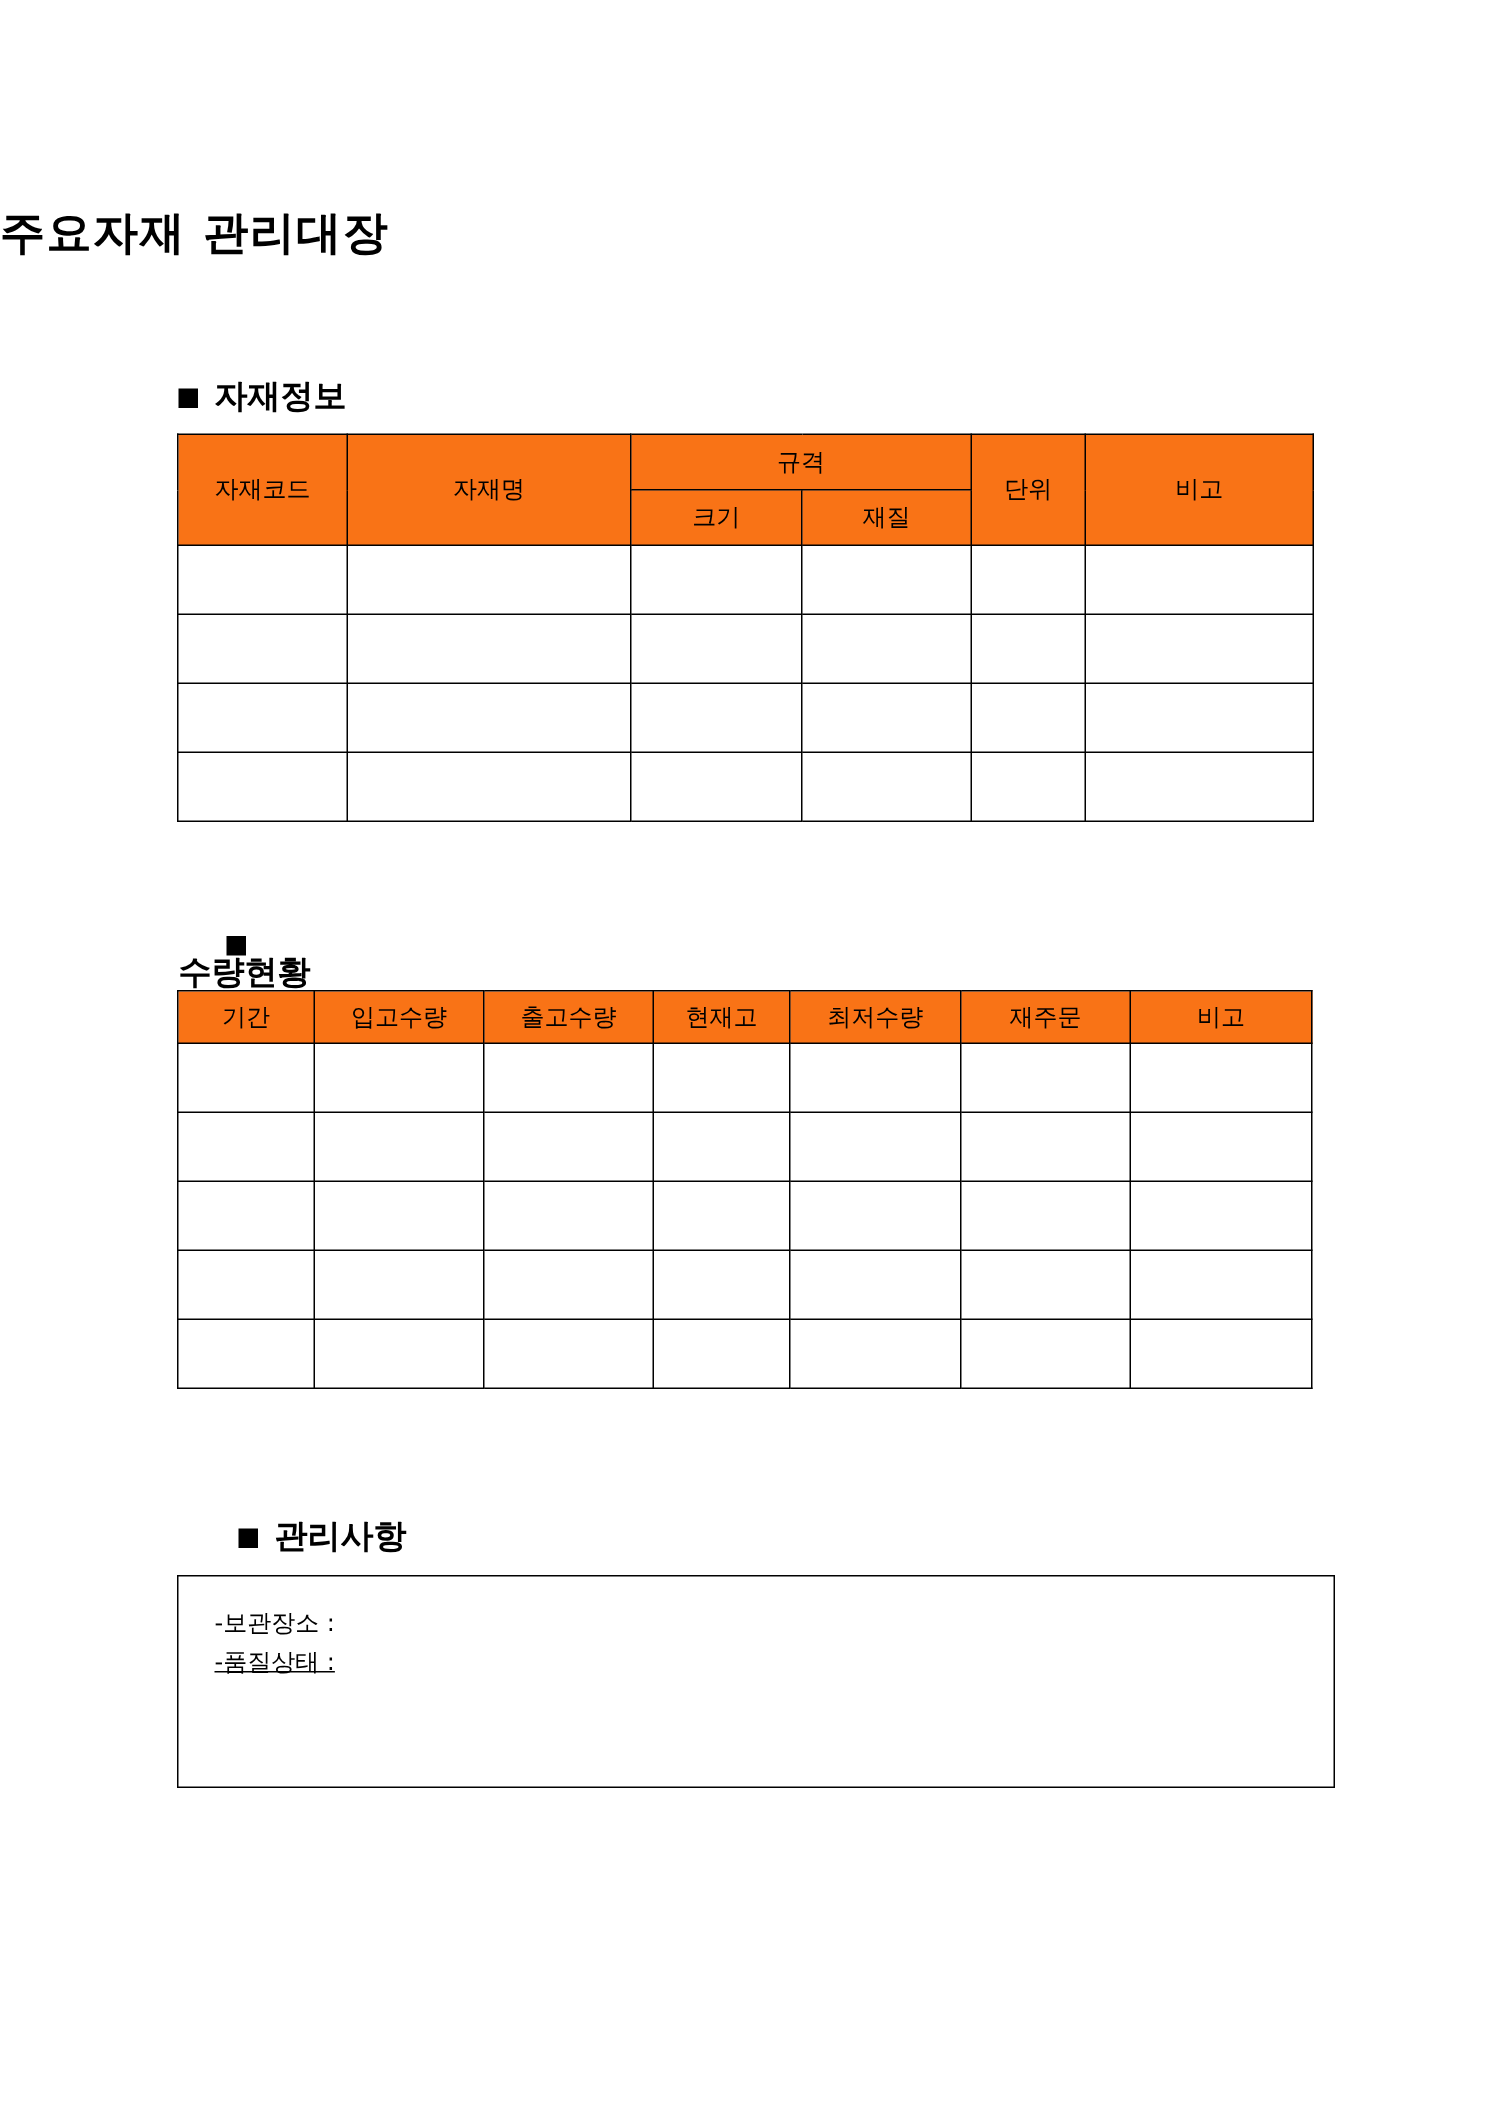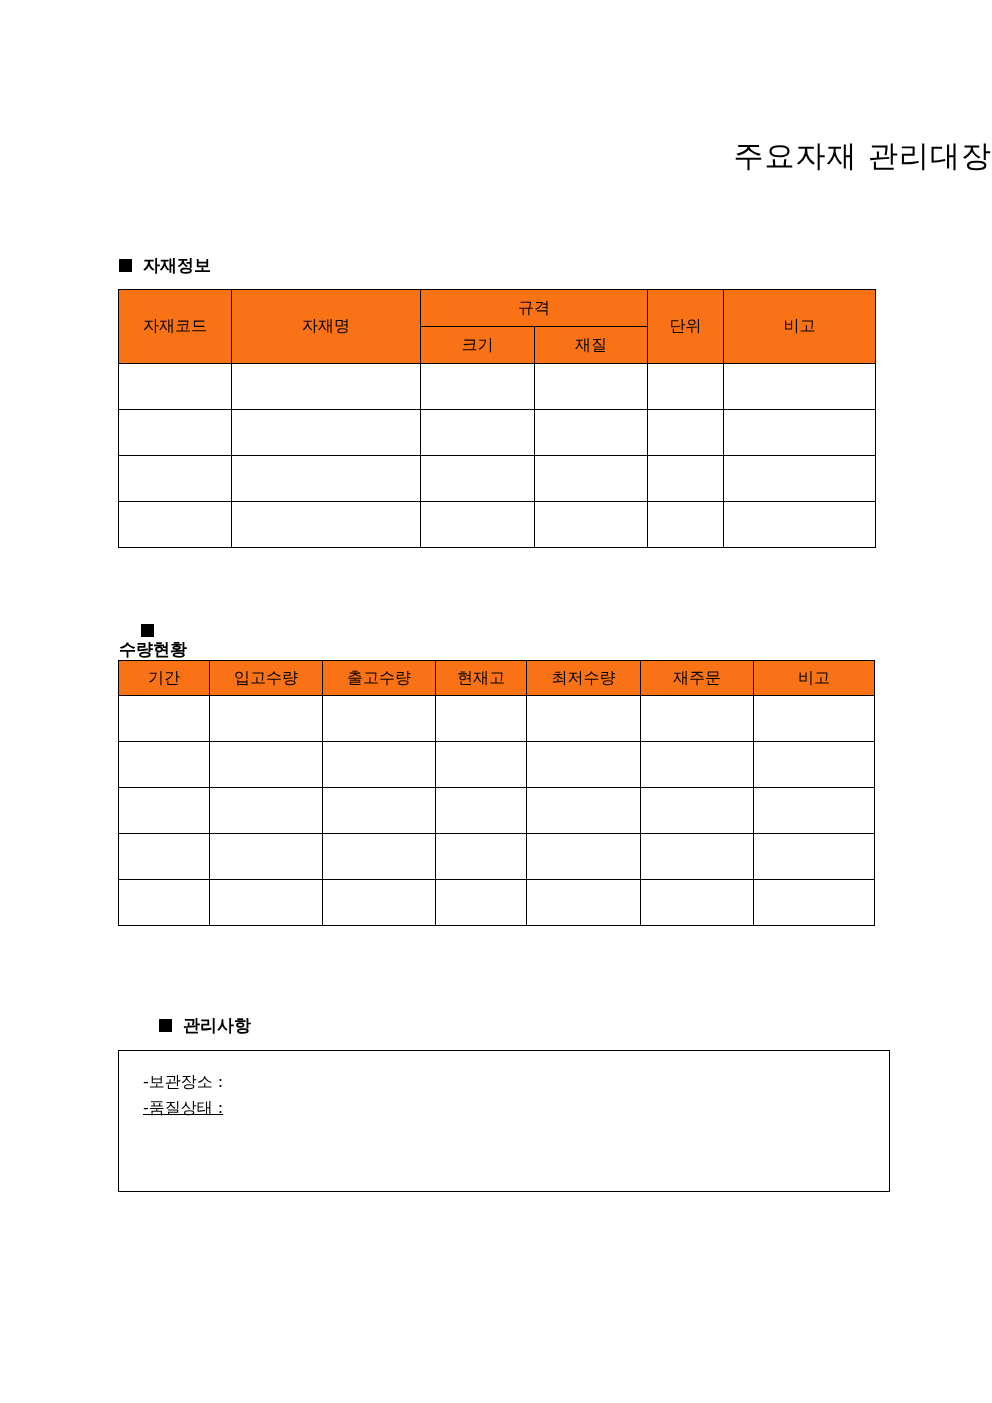--- a/index.html
+++ b/index.html
@@ -13,30 +13,30 @@
       position: relative;
       font-family: "DejaVu Sans", "Liberation Sans", sans-serif;
       color: #000;
       overflow: hidden;
     }
     .title {
       position: absolute;
       left: 0;
       top: 134px;
       width: 992px;
-      text-align: right;
+      text-align: left;
       font-size: 30px;
-      font-weight: normal;
+      font-weight: bold;
       letter-spacing: 1px;
       line-height: 44px;
     }
     .section-head {
       position: absolute;
       left: 119px;
-      font-size: 17px;
+      font-size: 22px;
       font-weight: bold;
       line-height: 24px;
       display: flex;
       align-items: center;
     }
     .section-head .sq {
       display: inline-block;
       width: 13px;
       height: 13px;
       background: #000;

